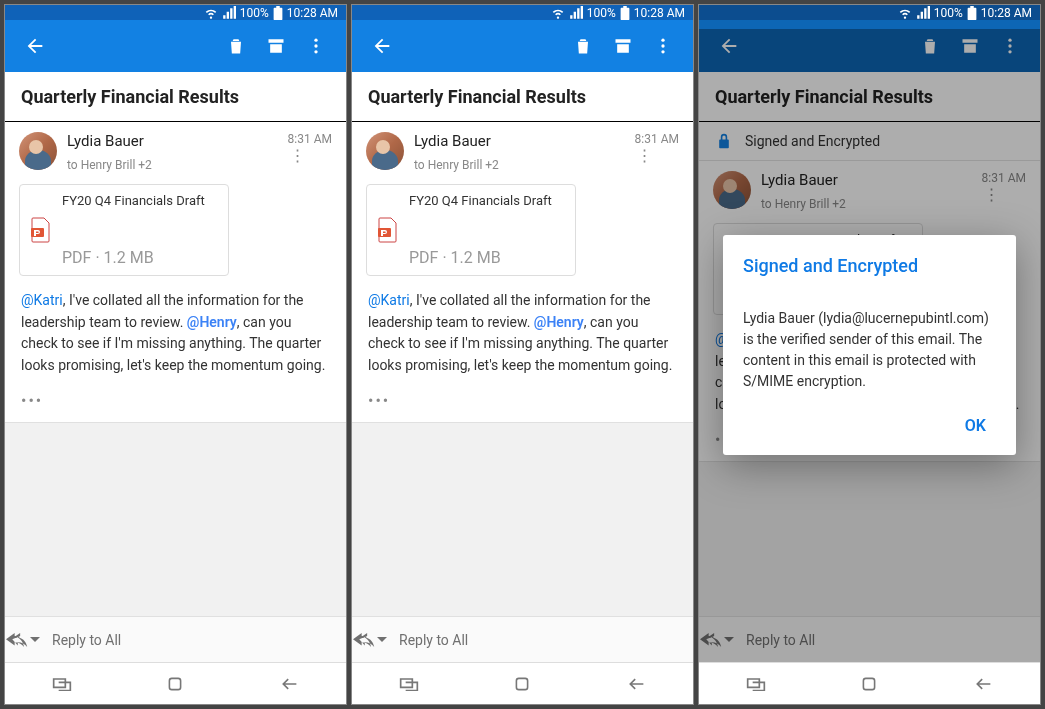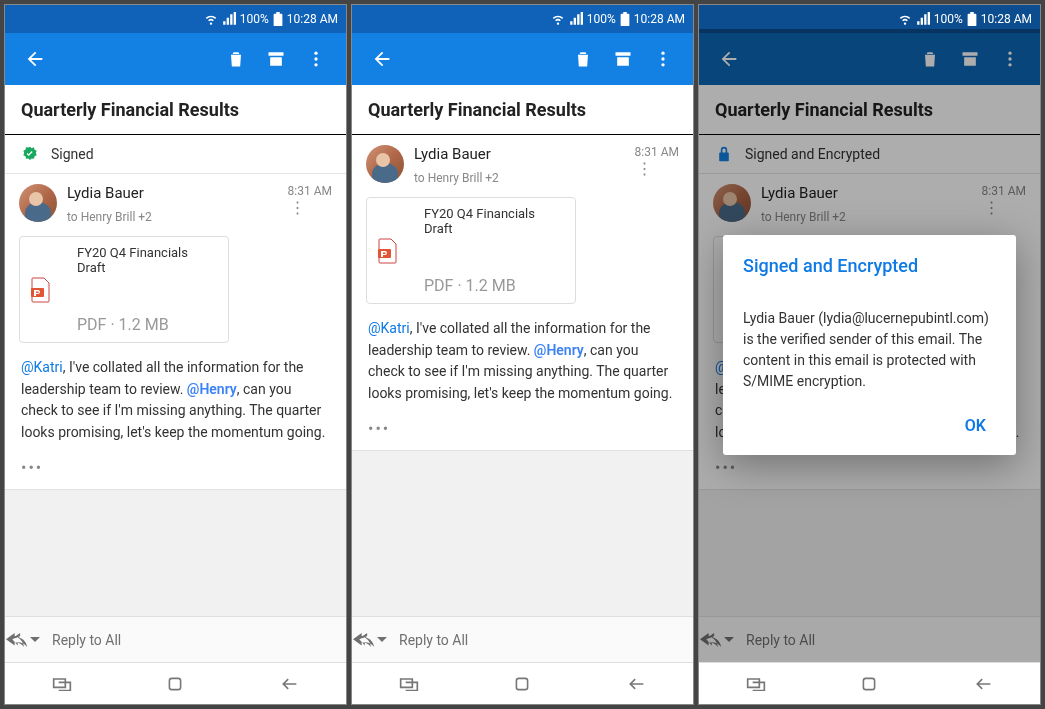--- a/index.html
+++ b/index.html
@@ -16,21 +16,21 @@
     width: 345px;
     height: 701px;
     background: #fff;
     display: flex;
     flex-direction: column;
     border: 1px solid #888;
     position: relative;
     overflow: hidden;
   }
   .status-bar {
-    height: 28px;
+    height: 15px;
     background: #0f62b8;
     color: #fff;
     display: flex;
     align-items: center;
     justify-content: flex-end;
     padding: 0 8px;
     font-size: 12px;
     gap: 4px;
   }
   .status-bar svg { fill: #fff; }
@@ -99,21 +99,21 @@
   .sender-to { font-size: 12px; color: #888; margin-top:8px;}
   .sender-time { font-size: 12px; color: #888; }
   .sender-dots { width: 20px; text-align: center; color:#888; cursor:pointer;}
   .attach {
     margin: 6px 14px 10px 14px;
     border: 1px solid #ddd;
     border-radius: 4px;
     padding: 8px 10px;
     display: flex;
     align-items: center;
-    gap: 25px;
+    gap: 10px;
     width: 210px;
     cursor: pointer;
   }
   .attach-icon {
     width: 22px; height: 26px;
     position: relative;
   }
   .attach-icon svg{ display:block;}
   .attach-name { font-size: 13px; color: #333; }
   .attach-meta { font-size: 16px; color: #999; margin-top: 40px; }
@@ -216,28 +216,20 @@
       <svg width="20" height="20" viewBox="0 0 24 24" fill="#fff">
           <circle cx="12" cy="5" r="2"></circle>
           <circle cx="12" cy="12" r="2"></circle>
           <circle cx="12" cy="19" r="2"></circle>
         </svg>
     </div>
   </div>
 
   <div class="subject-row">Quarterly Financial Results</div>
 
-  <div class="sec-row">
-    <span class="sec-icon">
-      <svg width="16" height="16" viewBox="0 0 24 24" fill="#18a85f">
-          <path d="M12 1l2.5 2.2L18 2l.8 3.5L22 7l-1.2 3.3L22 14l-3.2 1.5L18 19l-3.5-.2L12 21l-2.5-2.2L6 19l-.8-3.5L2 14l1.2-3.7L2 7l3.2-1.5L6 2l3.5.2zM10 15l6-6-1.4-1.4L10 12.2 8.4 10.6 7 12z"></path>
-        </svg>
-    </span>
-    <span>Signed</span>
-  </div>
 
   <div class="sender-row">
     <div class="avatar"></div>
     <div class="sender-main">
       <div class="sender-name">Lydia Bauer</div>
       <div class="sender-to">to Henry Brill +2</div>
     </div>
     <div>
       <div class="sender-time">8:31 AM</div>
       <div class="sender-dots">⋮</div>

